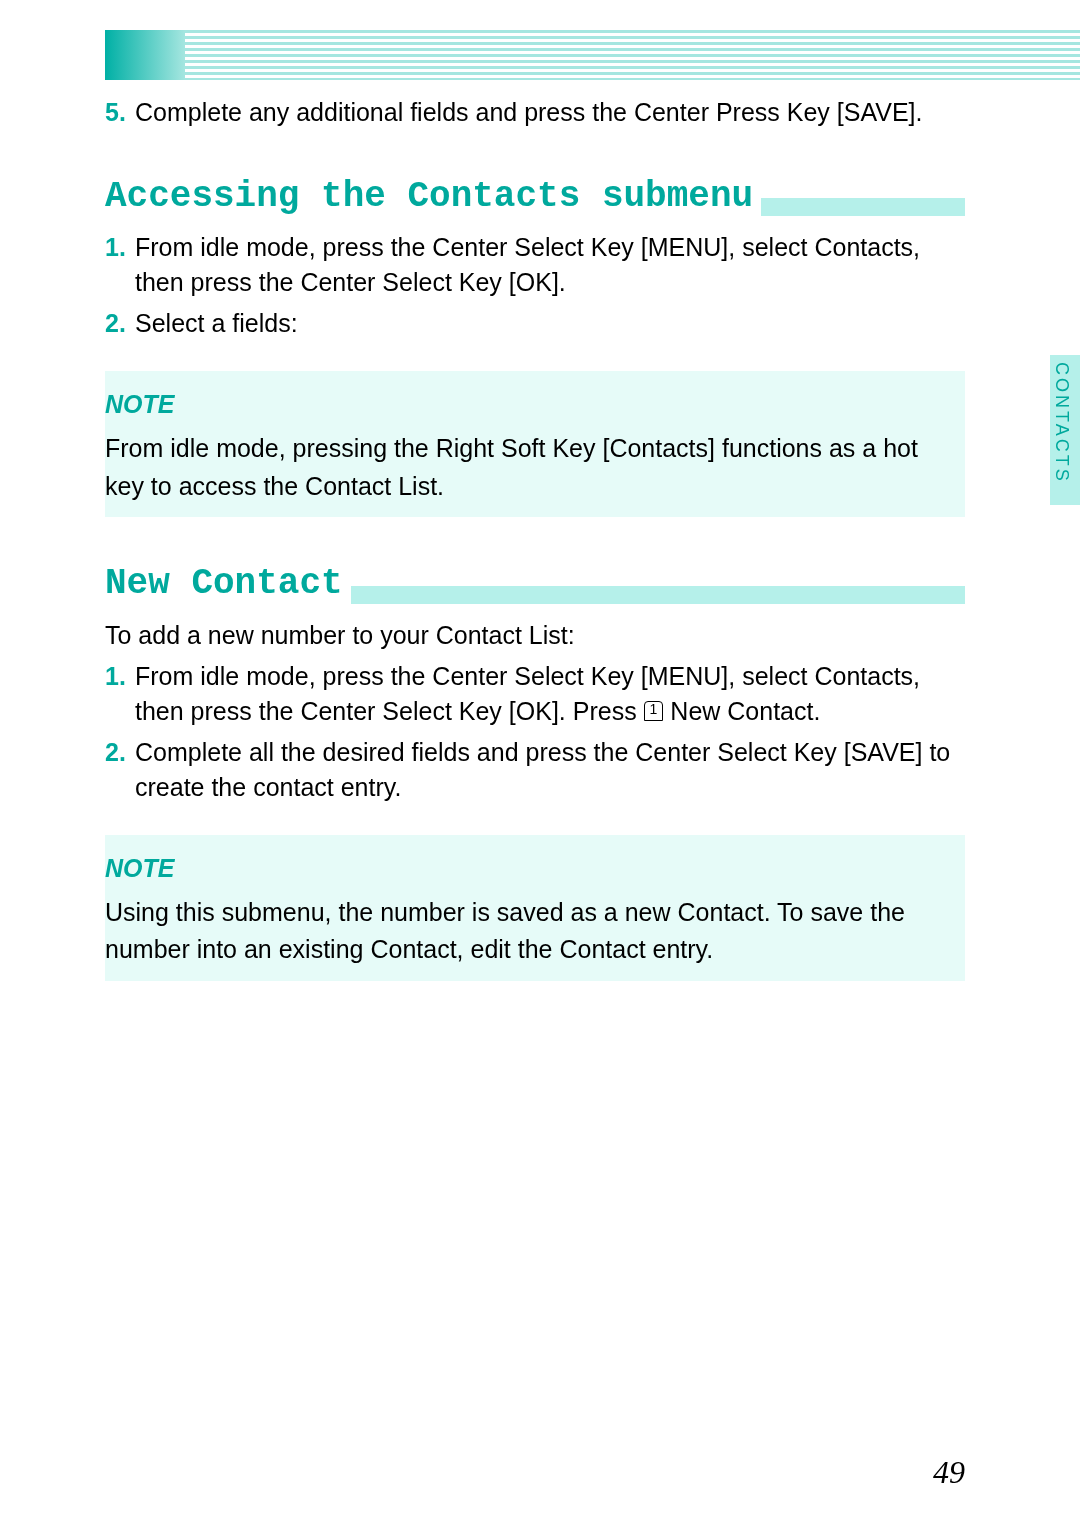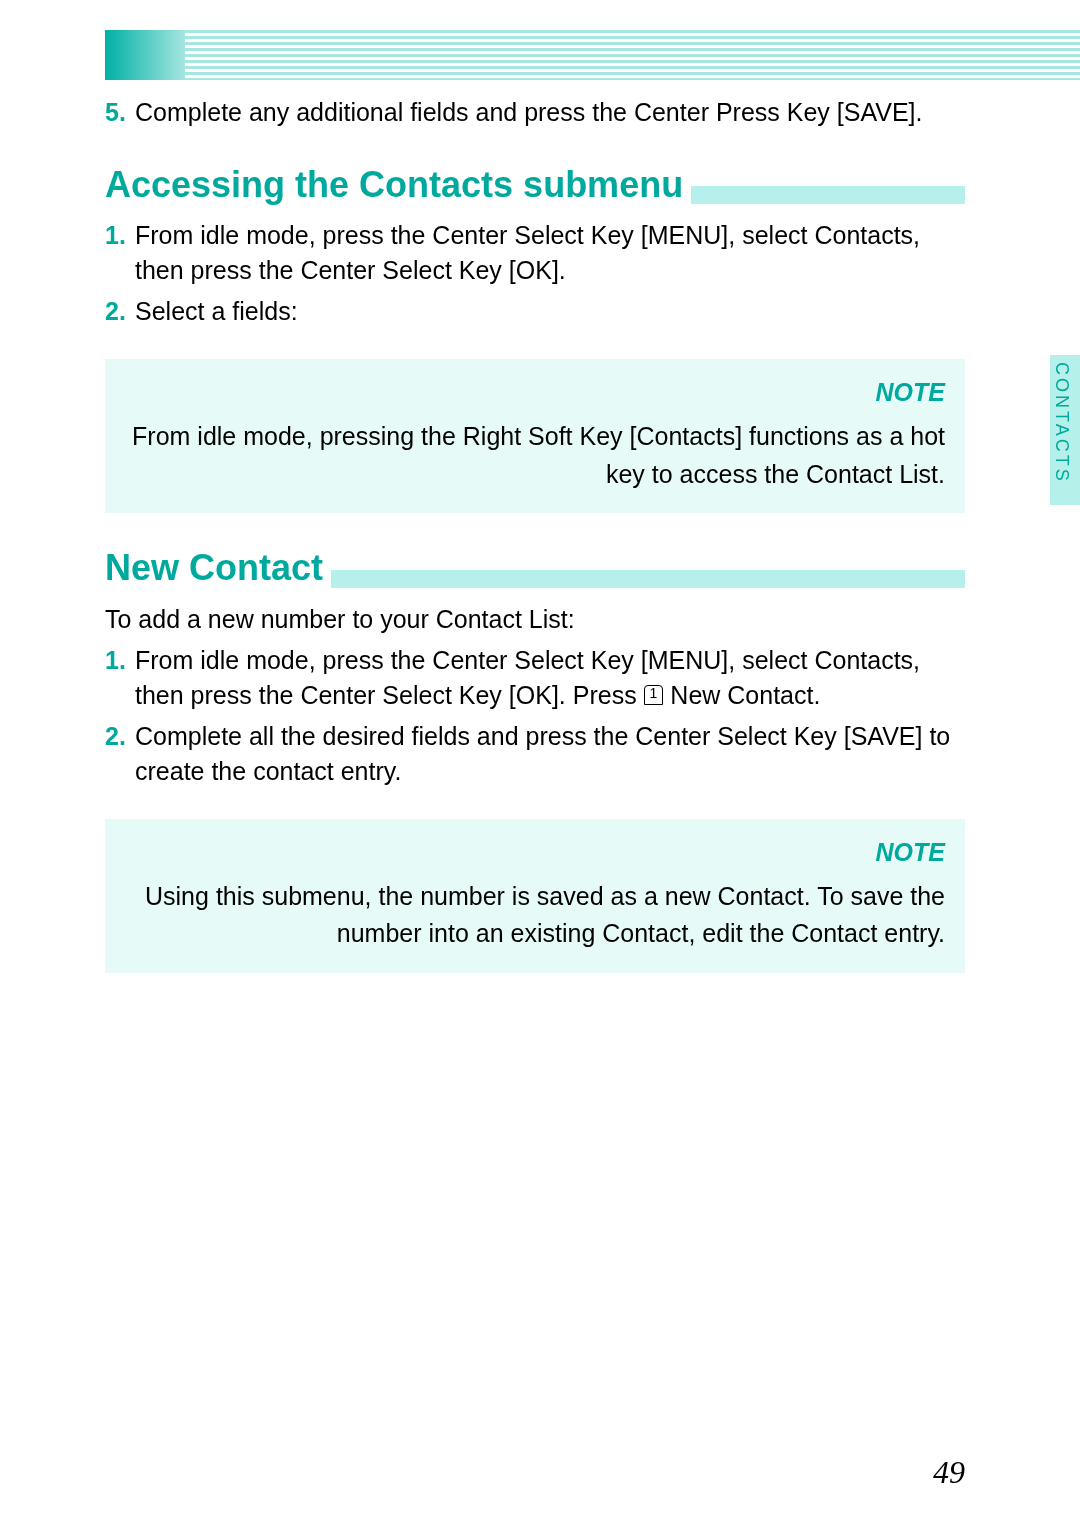--- a/index.html
+++ b/index.html
@@ -47,22 +47,23 @@
     }
     .num {
       position: absolute;
       left: 0;
       top: 0;
       font-weight: bold;
       color: #00a99d;
     }
     b { font-weight: normal; }
     .heading-wrap {
-      margin-top: 30px;
+      margin-top: 42px;
       margin-bottom: 8px;
+      font-family: Liberation Mono, monospace;
     }
     .heading-line {
       display: flex;
       align-items: baseline;
     }
     .heading-text {
       font-size: 36px;
       font-weight: bold;
       color: #00a99d;
       white-space: nowrap;
@@ -78,24 +79,23 @@
     .intro {
       margin-bottom: 6px;
     }
     .submenu-list {
       padding-left: 30px;
       margin-top: 4px;
       font-weight: bold;
     }
     .note-box {
       background: #e6fbf8;
-      padding: 16px 20px 20px 0px;
+      padding: 16px 20px 12px 0px;
       margin-top: 30px;
       margin-bottom: 20px;
-      text-align: right;
     }
     .note-label {
       color: #00a99d;
       font-weight: bold;
       font-style: italic;
       margin-bottom: 8px;
     }
     .note-body {
       line-height: 1.5;
     }

